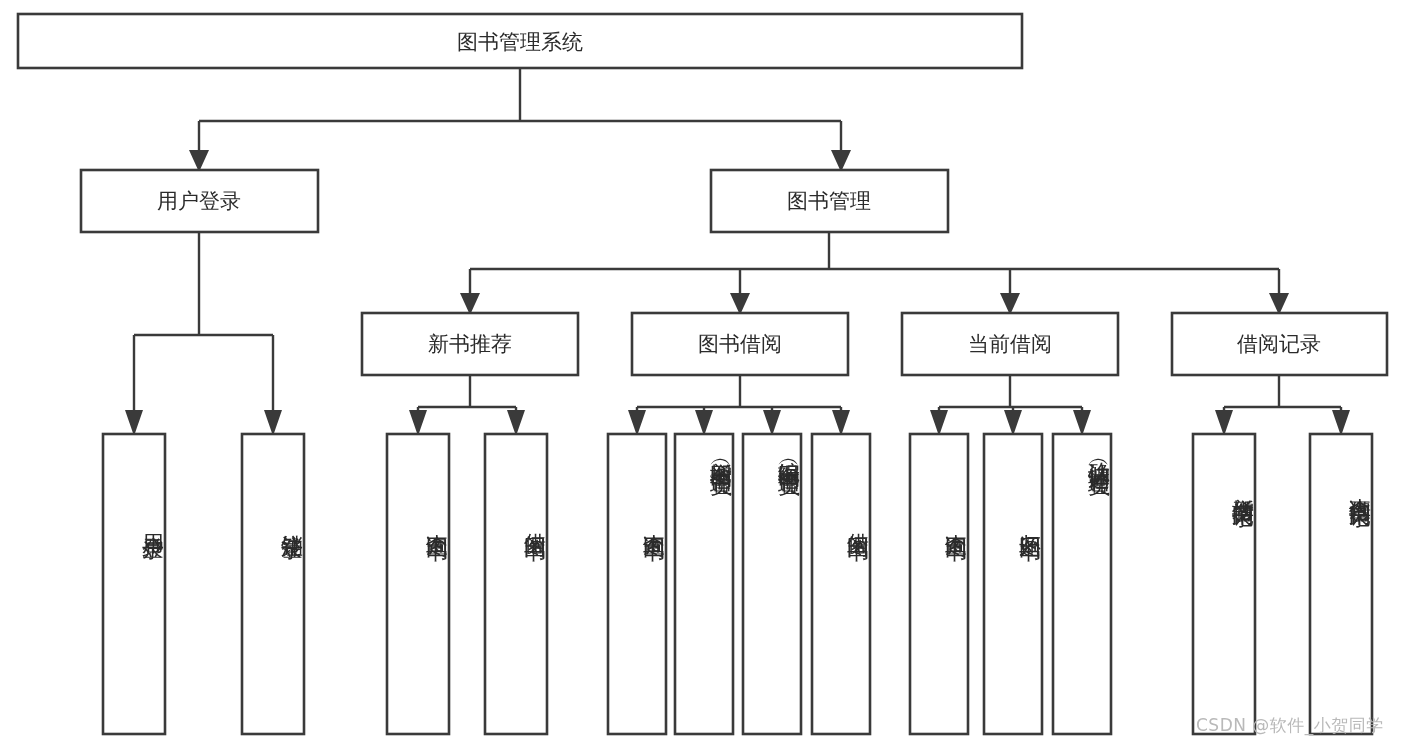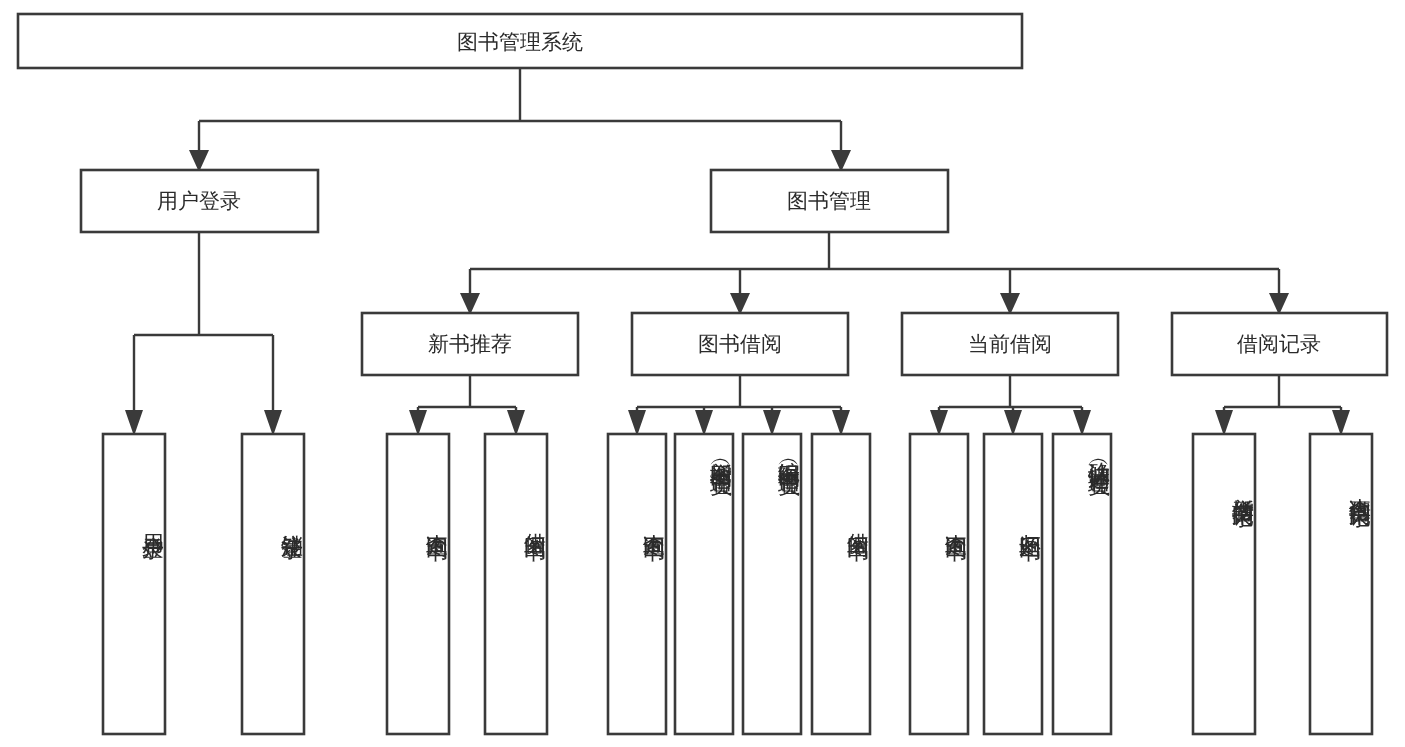--- a/index.html
+++ b/index.html
@@ -182,14 +182,15 @@
   <div class="vert-label" style="left:608px;  top:516px; width:58px;">查询图书</div>
   <div class="vert-label" style="left:675px;  top:444px; width:58px;">新增图书（管理员）</div>
   <div class="vert-label" style="left:743px;  top:444px; width:58px;">编辑图书（管理员）</div>
   <div class="vert-label" style="left:812px;  top:516px; width:58px;">借阅图书</div>
   <div class="vert-label" style="left:910px;  top:516px; width:58px;">查询图书</div>
   <div class="vert-label" style="left:984px;  top:516px; width:58px;">归还图书</div>
   <div class="vert-label" style="left:1053px; top:444px; width:58px;">确认归还（管理员）</div>
   <div class="vert-label" style="left:1193px; top:480px; width:62px;">新增借阅记录</div>
   <div class="vert-label" style="left:1310px; top:480px; width:62px;">查询借阅记录</div>
 
+  <div class="watermark">CSDN @软件_小贺同学</div>
 
 </div>
 
 </body></html>

